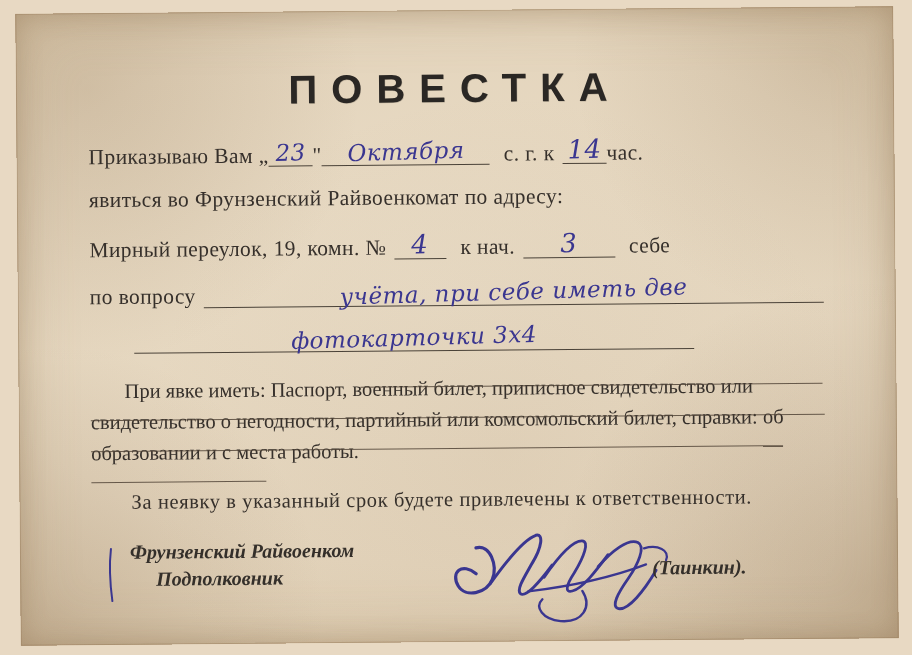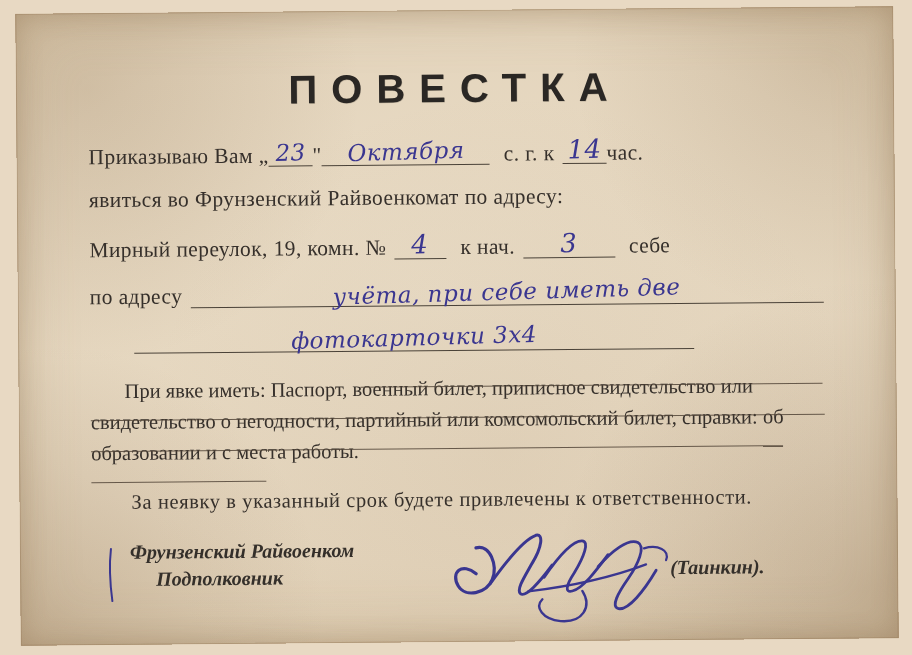--- a/index.html
+++ b/index.html
@@ -171,21 +171,20 @@
   .sig-title .l2i { margin-left: 26px; display: block; }
   .sig-name {
     position: absolute;
     left: 560px;
     top: 22px;
     font-family: "Liberation Serif", serif;
     font-style: italic;
     font-weight: bold;
     font-size: 20px;
     color: #342f2a;
-    margin-left: 18px;
   }
   
   #ink-signature {
     position: absolute;
     left: 340px;
     top: -14px;
     width: 290px;
     height: 110px;
     pointer-events: none;
   }
@@ -241,21 +240,21 @@
         <span class="txt">к нач.</span>
         <span class="spacer-s"></span>
         <span class="ul u-part">
           <span class="hand big">3</span>
         </span>
         <span class="spacer-m"></span>
         <span class="txt">себе</span>
       </div>
 
       <div class="line l4">
-        <span class="txt">по адресу</span>
+        <span class="txt">по вопросу</span>
         <span class="spacer-s"></span>
         <span class="ul u-reason">
           <span class="hand">учёта, при себе иметь две</span>
         </span>
       </div>
 
       <div class="line l5">
         <span style="width:44px"></span>
         <span class="ul u-reason2">
           <span class="hand">фотокарточки 3х4</span>

